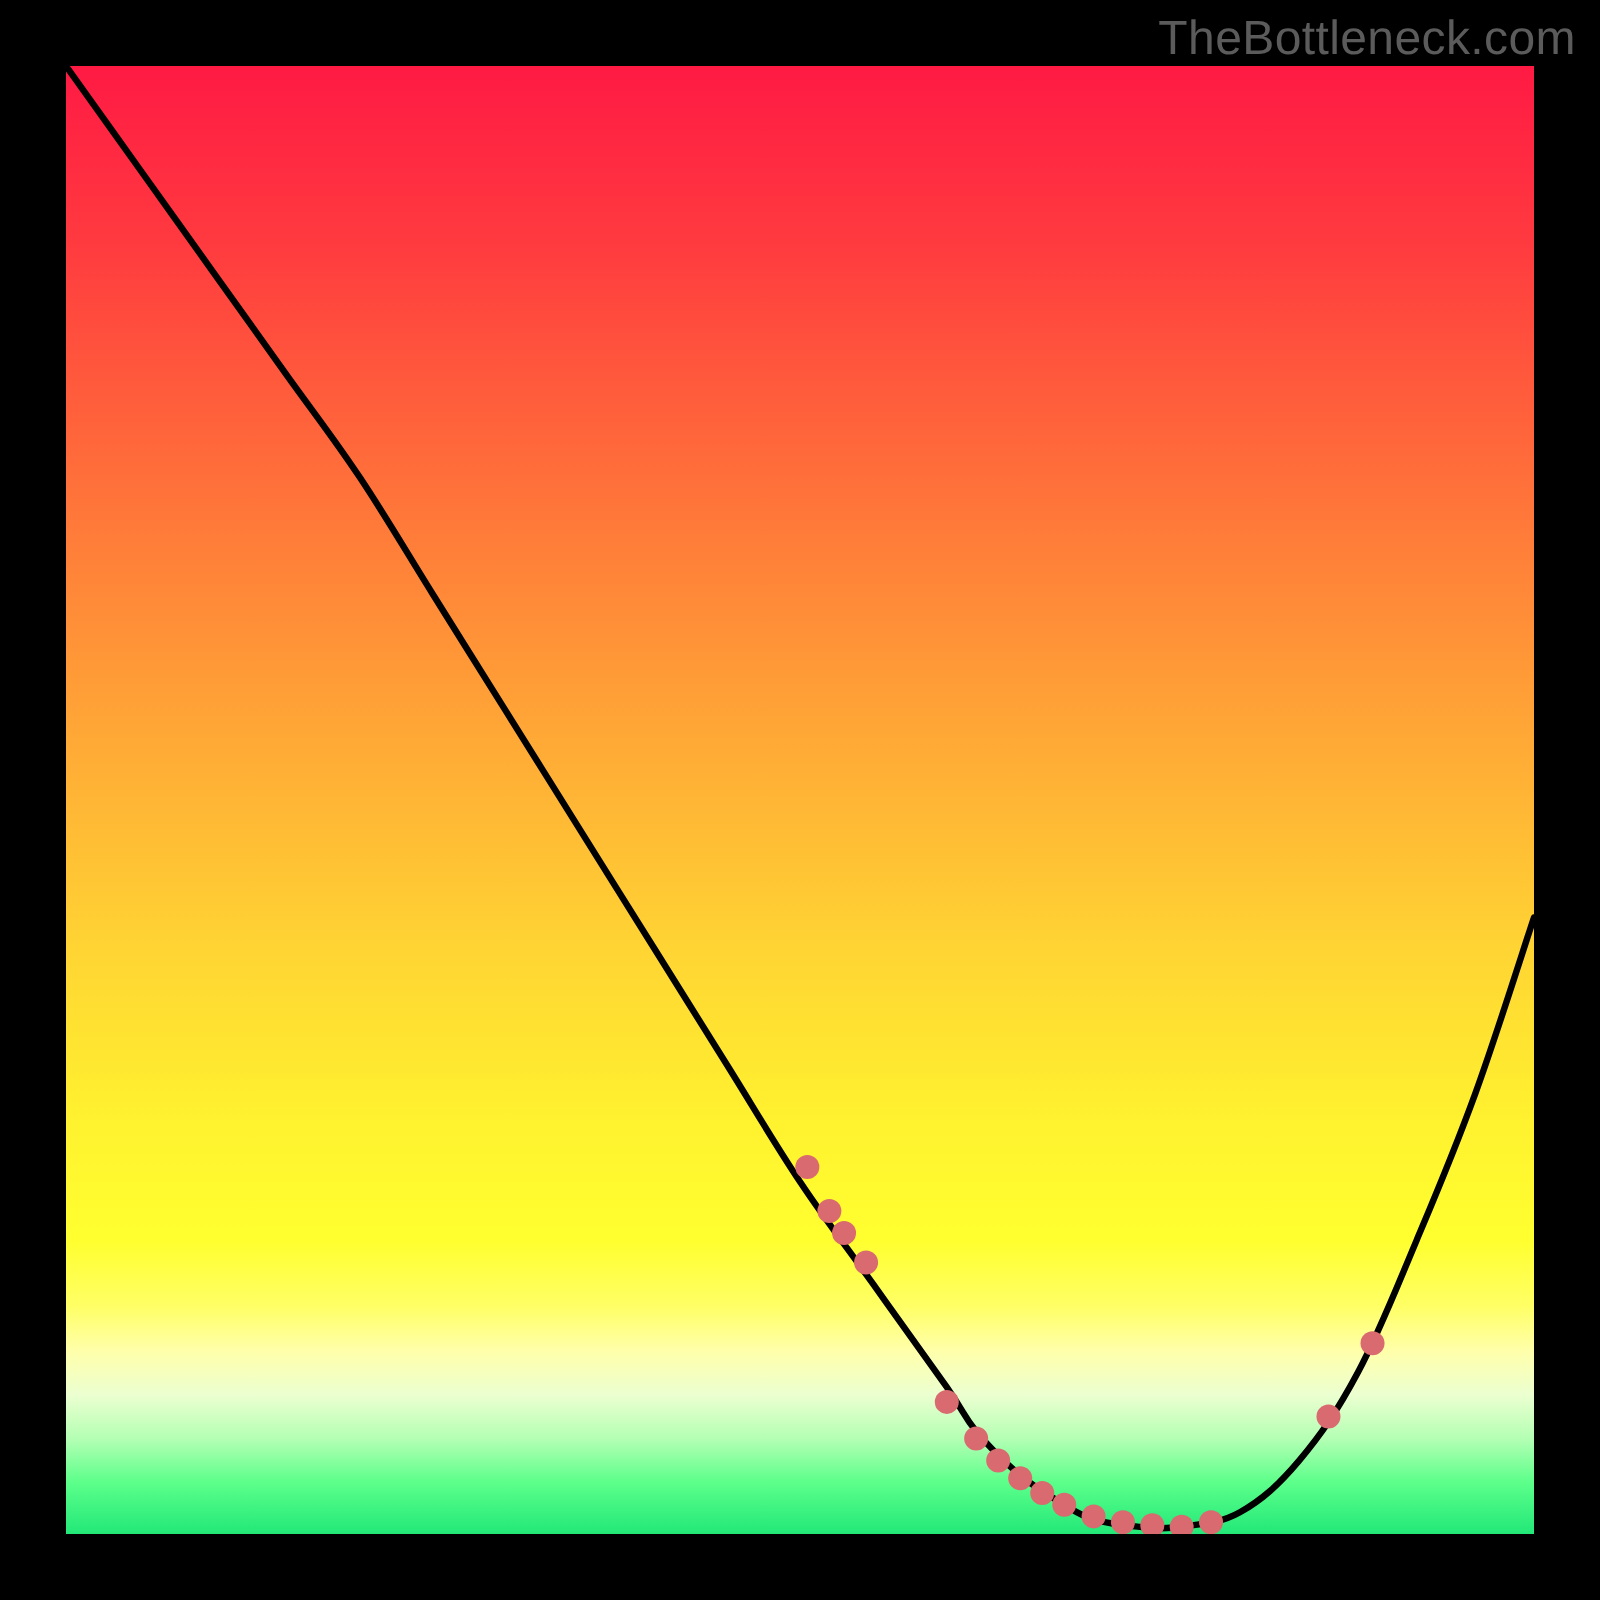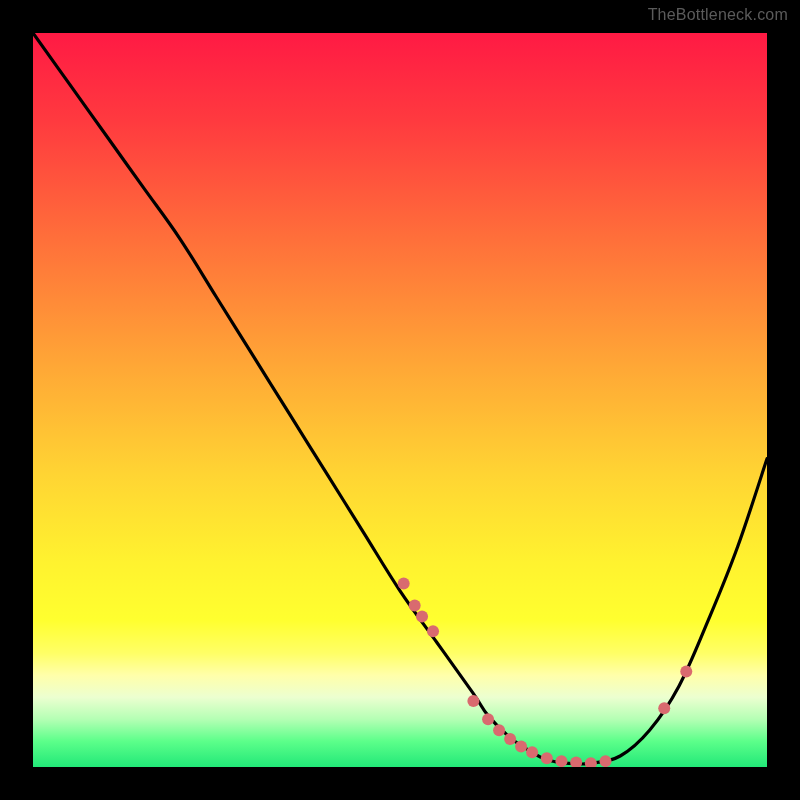--- a/index.html
+++ b/index.html
@@ -24,21 +24,21 @@
     left: 0;
     top: 0;
     width: 100%;
     height: 100%;
   }
   .watermark {
     position: absolute;
     top: 6px;
     right: 12px;
     color: #5b5b5b;
-    font-size: 16px;
+    font-size: 24px;
     font-weight: 500;
     letter-spacing: 0.2px;
     user-select: none;
   }
   svg {
     position: absolute;
     left: 0;
     top: 0;
   }
 </style>

